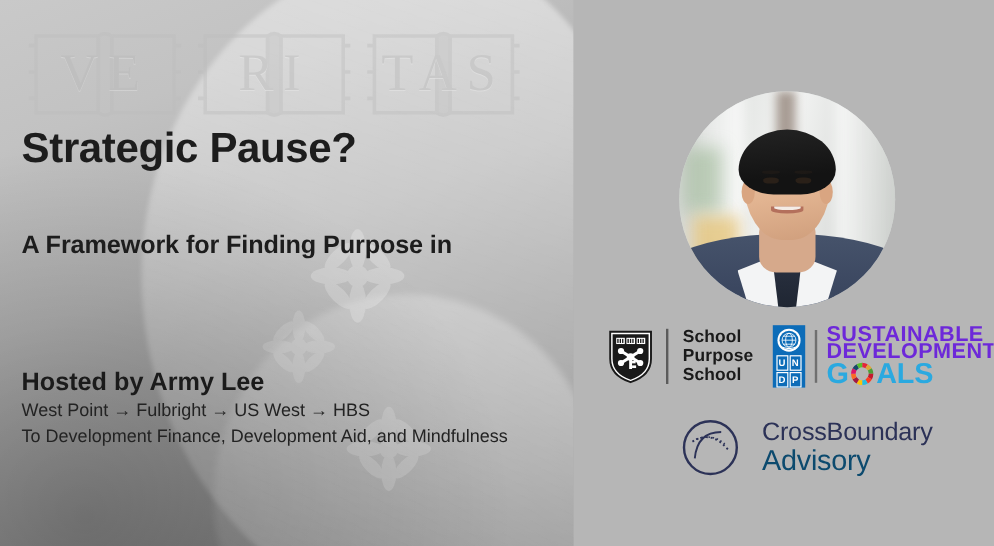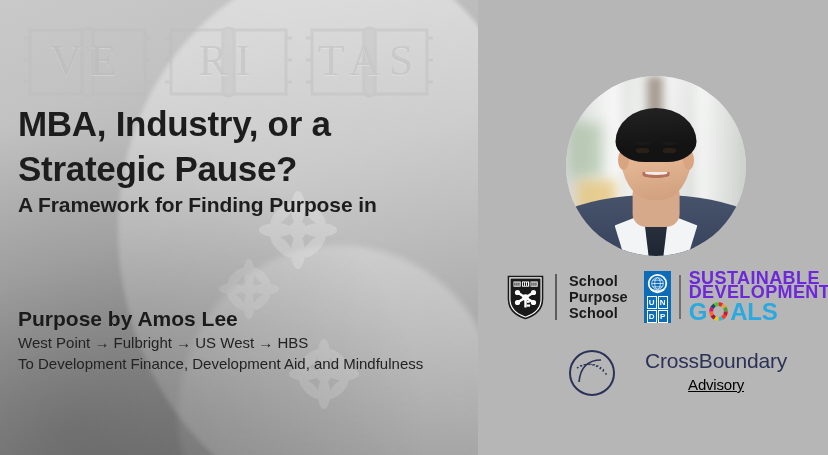--- a/index.html
+++ b/index.html
@@ -350,35 +350,34 @@
   #sdg-wheel { width:21px; height:21px; margin:0 1px; }
 
   
   #cb-logo {
     position:absolute;
     left:567px; top:348px;
     display:flex; align-items:center;
     z-index:4;
   }
   #cb-mark { width:50px; height:50px; flex:none; }
-  #cb-words { margin-left:28px; line-height:1;text-align:center; }
+  #cb-words { margin-left:18px; line-height:1; }
   #cb-line1 {
     display:block;
     font-size:21px; font-weight:400;
     color:#2c3257;
     letter-spacing:-.2px;
     line-height:24px;
   }
   #cb-line2 {
     display:block;
-    font-size:15px; font-weight:400;
-    color:#000000;
+    font-size:24px; font-weight:400;
+    color:#0c4a6e;
     letter-spacing:-.2px;
     line-height:24px;
-    text-decoration:underline;
   }
 </style>
 </head>
 <body>
 
 <div id="banner">
 
   <div id="left-panel">
     <div id="left-blob"></div>
     <div id="left-blob2"></div>
@@ -466,30 +465,29 @@
             <path d="M62 14 q5.5 -4 11 0 V78 q-5.5 4 -11 0 Z" fill="#c4c4c4"></path>
             <path d="M4 22 H10 M4 44 H10 M4 66 H10"></path>
             <path d="M125 22 H131 M125 44 H131 M125 66 H131"></path>
           </g>
         </svg>
         <span class="book-letters">TAS</span>
       </div>
     </div>
 
     <div id="headline">
-      <span class="line">MBA, Industry, or a</span>
       <span class="line">Strategic Pause?</span>
     </div>
 
     <div id="subhead">
       <span class="line">A Framework for Finding Purpose in</span>
     </div>
 
     <div id="host-block">
-      <span id="host-name">Purpose by Amos Lee</span>
+      <span id="host-name">Hosted by Army Lee</span>
       <span class="host-sub">West Point → Fulbright → US West → HBS</span>
       <span class="host-sub">To Development Finance, Development Aid, and Mindfulness</span>
     </div>
   </div>
 
   <div id="right-panel"></div>
 
   <div id="headshot">
     <div class="bg"></div>
     <div class="bg-pillarL"></div>

